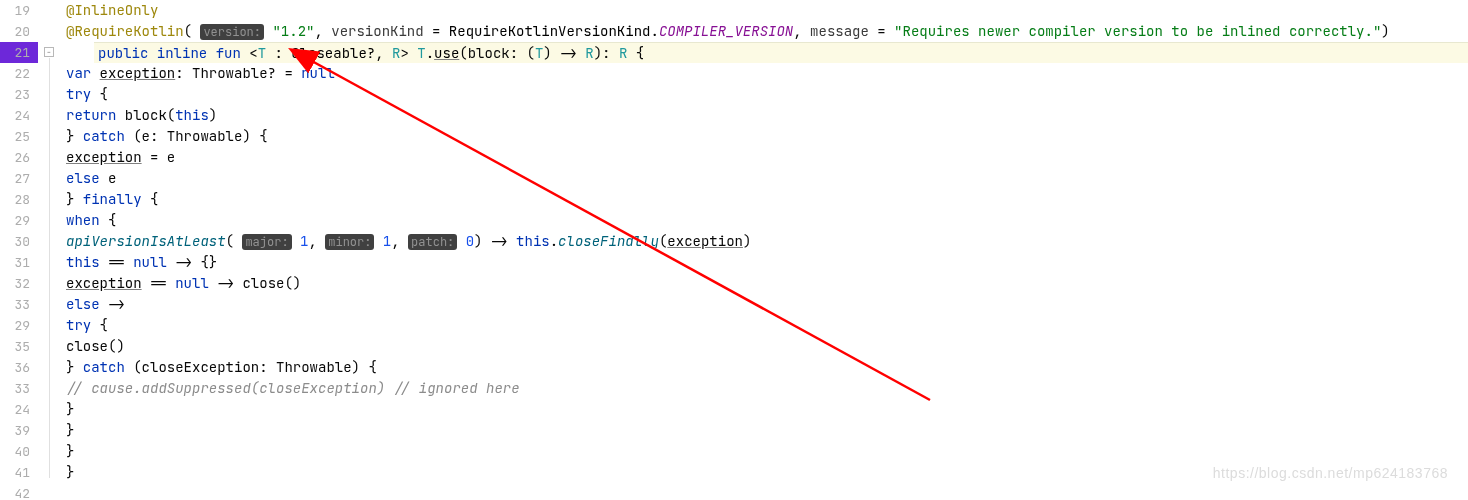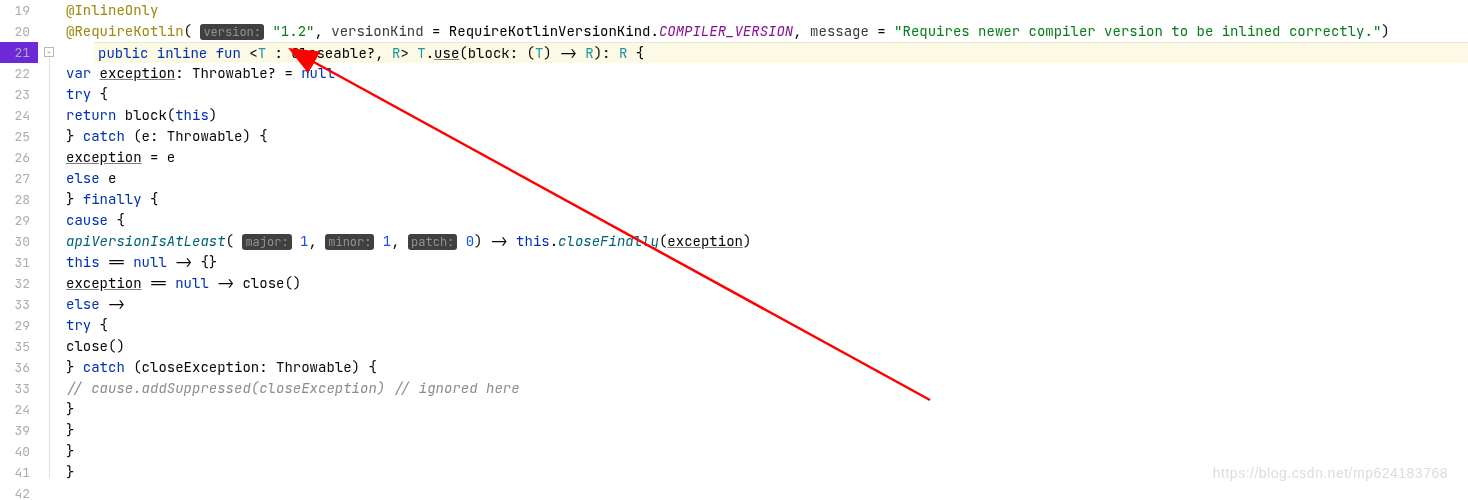--- a/index.html
+++ b/index.html
@@ -136,21 +136,21 @@
     <div class="code-line">          <span class="kw">return</span><span> block(</span><span class="kw">this</span><span>)</span></div>
 
     <div class="code-line">      <span>} </span><span class="kw">catch</span><span> (e: Throwable) {</span></div>
 
     <div class="code-line">          <span class="ul">exception</span><span> = e</span></div>
 
     <div class="code-line">          <span class="kw">else</span><span> e</span></div>
 
     <div class="code-line">      <span>} </span><span class="kw">finally</span><span> {</span></div>
 
-    <div class="code-line">          <span class="kw">cause</span><span> {</span></div>
+    <div class="code-line">          <span class="kw">when</span><span> {</span></div>
 
     <div class="code-line">              <span class="fnItalic">apiVersionIsAtLeast</span><span>(</span> <span class="hint">major:</span> <span class="num">1</span><span>, </span> <span class="hint">minor:</span> <span class="num">1</span><span>, </span> <span class="hint">patch:</span> <span class="num">0</span><span>) -&gt; </span><span class="kw">this</span><span>.</span><span class="fnItalic">closeFinally</span><span>(</span><span class="ul">exception</span><span>)</span></div>
 
     <div class="code-line">              <span class="kw">this</span><span> == </span><span class="kw">null</span><span> -&gt; {}</span></div>
 
     <div class="code-line">              <span class="ul">exception</span><span> == </span><span class="kw">null</span><span> -&gt; close()</span></div>
 
     <div class="code-line">              <span class="kw">else</span><span> -&gt;</span></div>
 
     <div class="code-line">                  <span class="kw">try</span><span> {</span></div>

